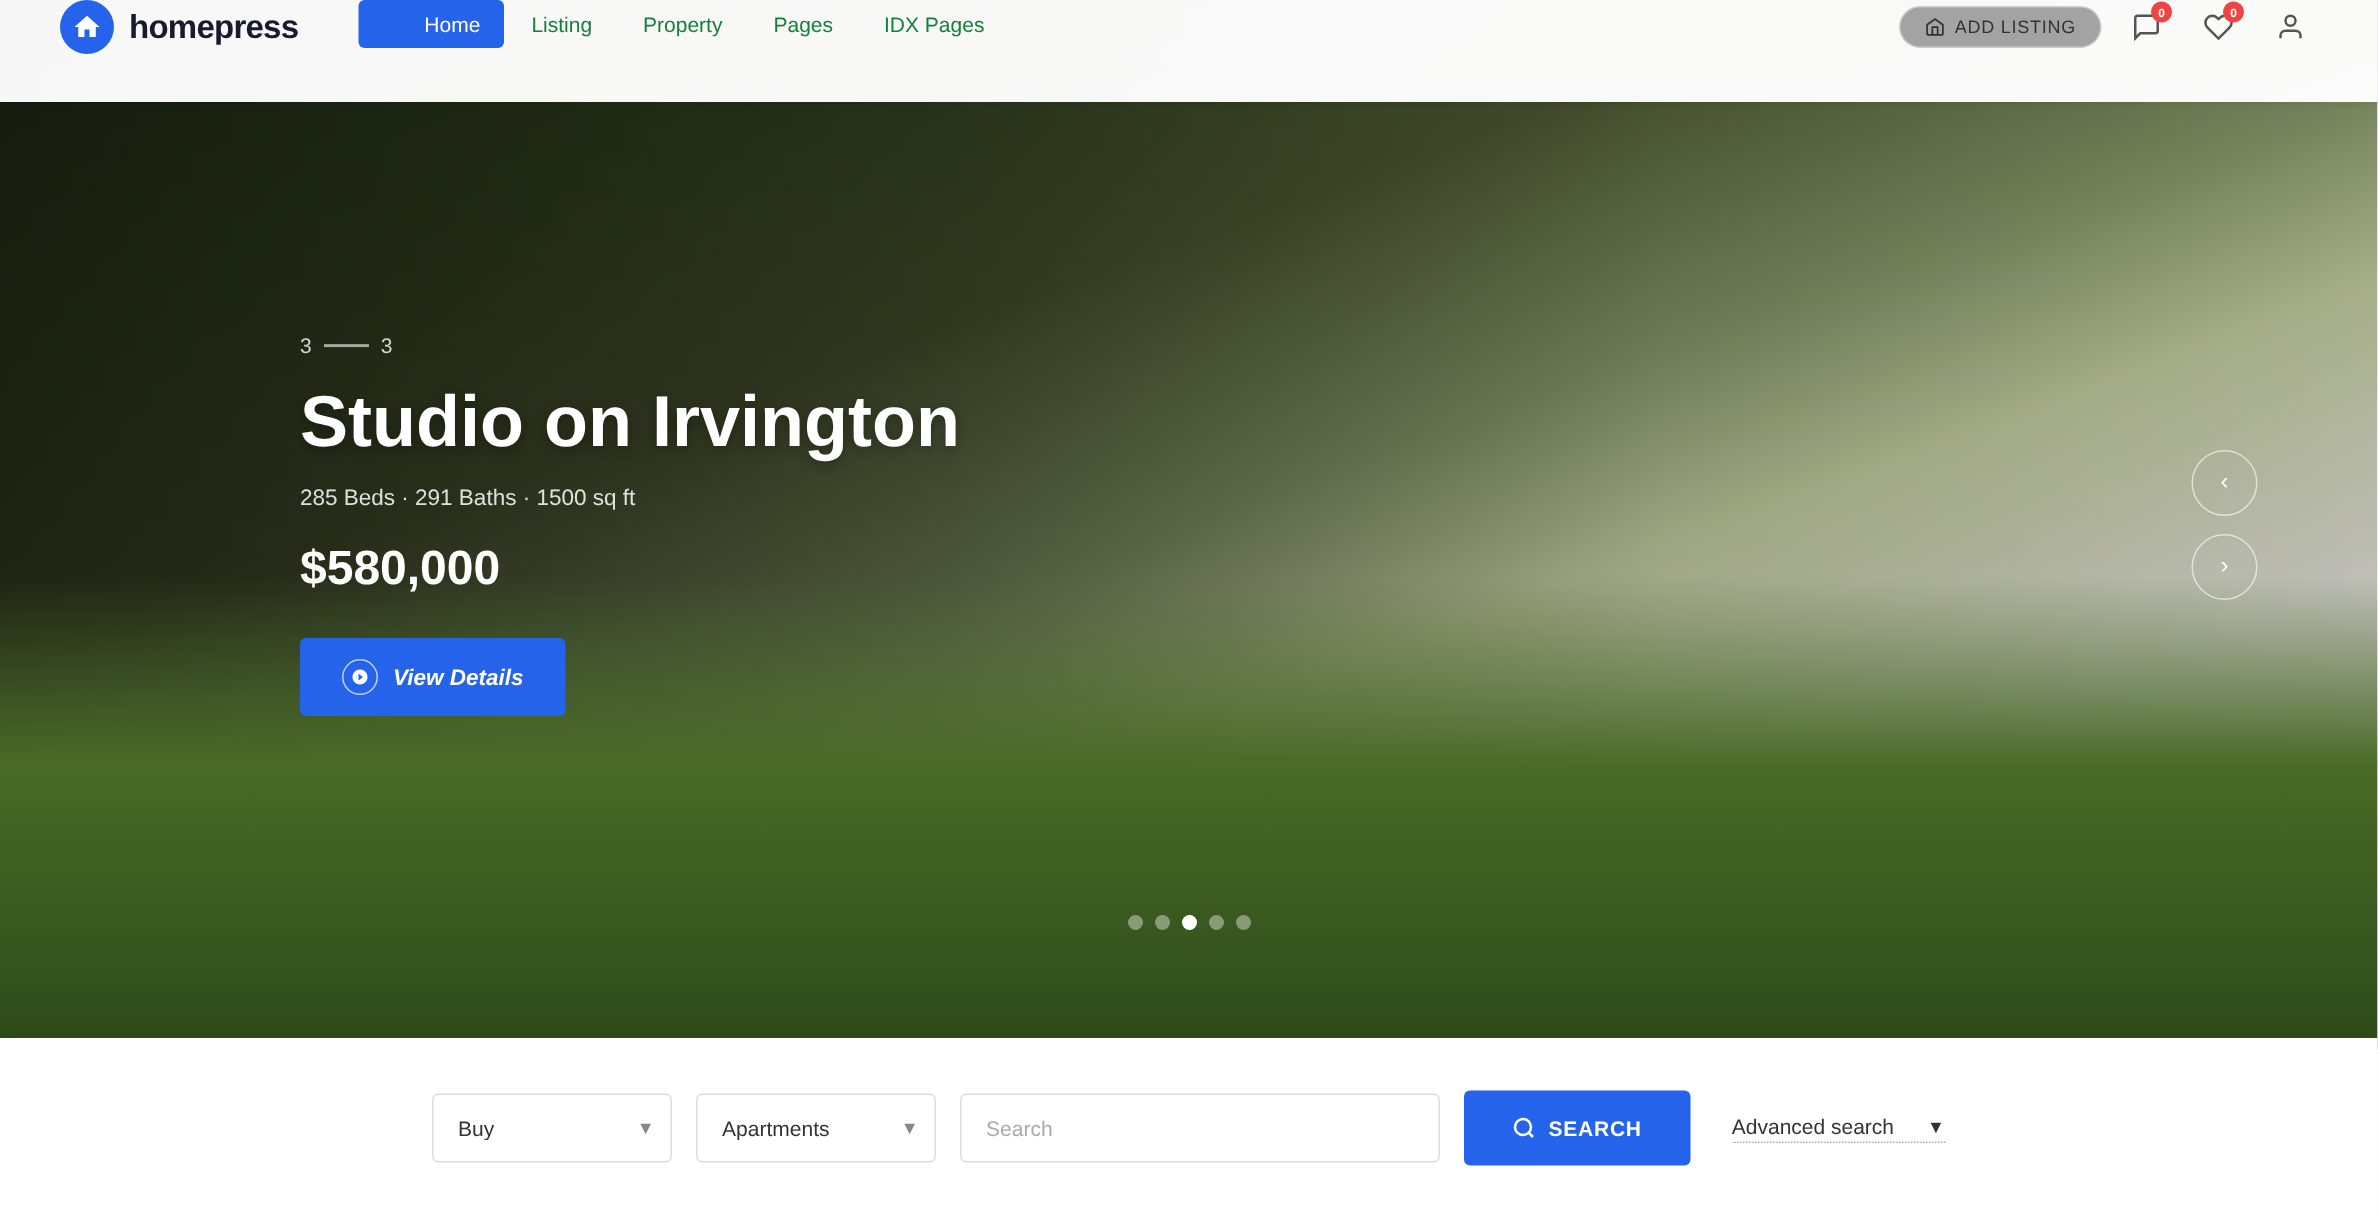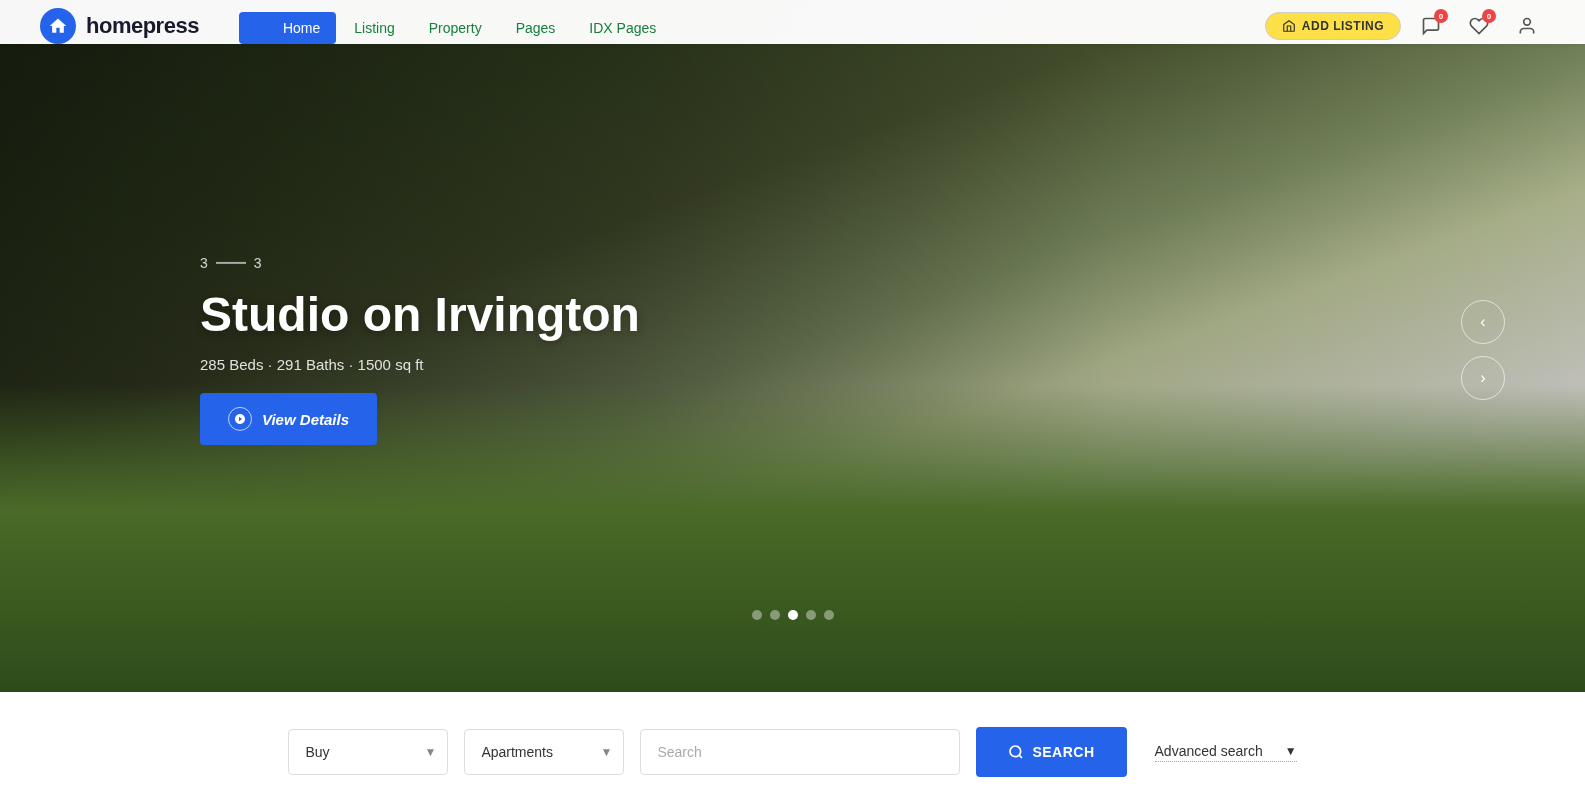--- a/index.html
+++ b/index.html
@@ -2,23 +2,23 @@
 <html><head>
   <meta charset="utf-8">
   <style>
     * { margin: 0; padding: 0; box-sizing: border-box; }
     body { font-family: 'Segoe UI', Arial, sans-serif; width: 1585px; height: 812px; overflow: hidden; background: #fff; }
 
     
     .navbar {
       position: absolute;
       top: 0; left: 0; right: 0;
-      height: 44px;
-      display: flex;
-      align-items: flex-end;
+      height: 68px;
+      display: flex;
+      align-items: flex-start;
       padding: 0 40px;
       z-index: 100;
       background: rgba(255,255,255,0.97);
       box-shadow: 0 1px 4px rgba(0,0,0,0.08);
     }
     .logo-wrap {
       display: flex;
       align-items: center;
       gap: 10px;
       margin-right: 40px;
@@ -63,24 +63,24 @@
       gap: 12px;
     }
     .add-listing-btn {
       display: flex;
       align-items: center;
       gap: 6px;
       border: 1.5px solid #ccc;
       border-radius: 20px;
       padding: 6px 16px;
       font-size: 12px;
-      font-weight: 700;
+      font-weight: 400;
       color: #333;
       cursor: pointer;
-      background: #fde047;
+      background: #a3a3a3;
       letter-spacing: 0.5px;
     }
     .icon-btn {
       position: relative;
       width: 36px; height: 36px;
       display: flex; align-items: center; justify-content: center;
       cursor: pointer;
       color: #555;
     }
     .icon-btn svg { width: 20px; height: 20px; }
@@ -361,20 +361,21 @@
   <div class="hero-grass"></div>
 
   <div class="hero-content">
     <div class="slide-indicators">
       <span>3</span>
       <div class="slide-line"></div>
       <span>3</span>
     </div>
     <h1 class="hero-title">Studio on Irvington</h1>
     <p class="hero-meta">285 Beds · 291 Baths · 1500 sq ft</p>
+    <div class="hero-price">$580,000</div>
     <button class="view-details-btn">
       <span class="btn-icon">
         <svg width="12" height="12" viewBox="0 0 24 24" fill="white">
           <path d="M12 2C6.48 2 2 6.48 2 12s4.48 10 10 10 10-4.48 10-10S17.52 2 12 2zm-2 14.5v-9l6 4.5-6 4.5z"></path>
         </svg>
       </span>
       <span>View Details</span>
     </button>
   </div>
 

